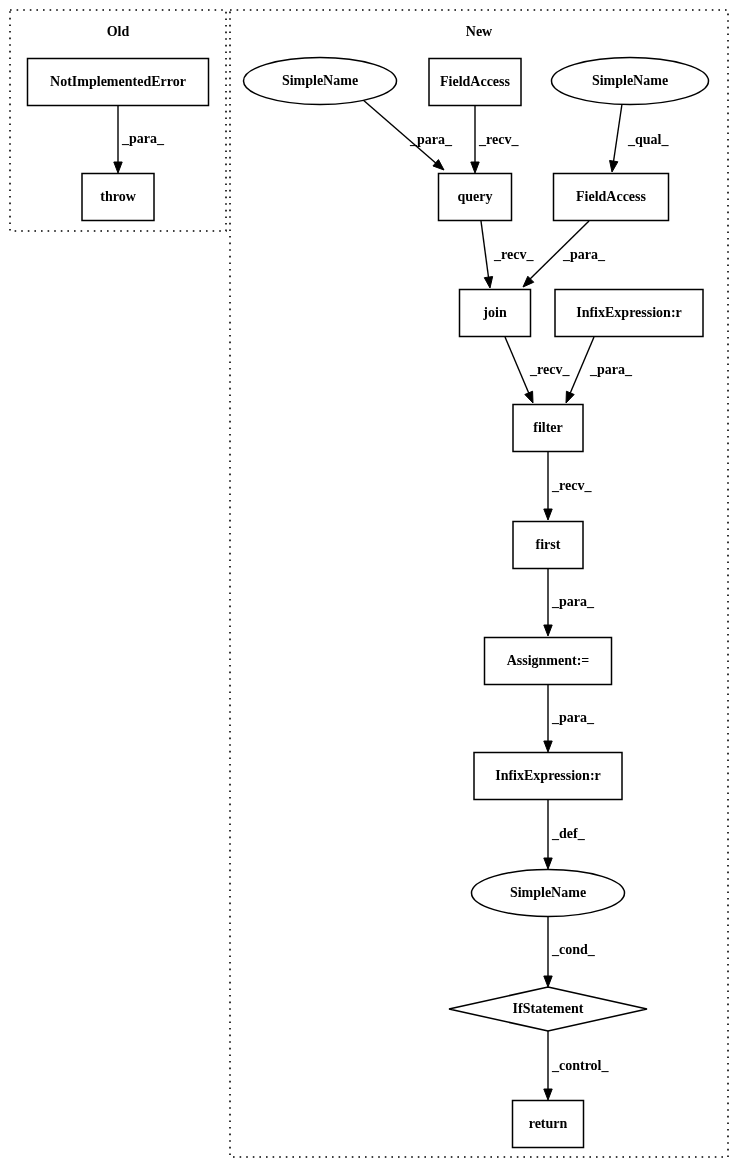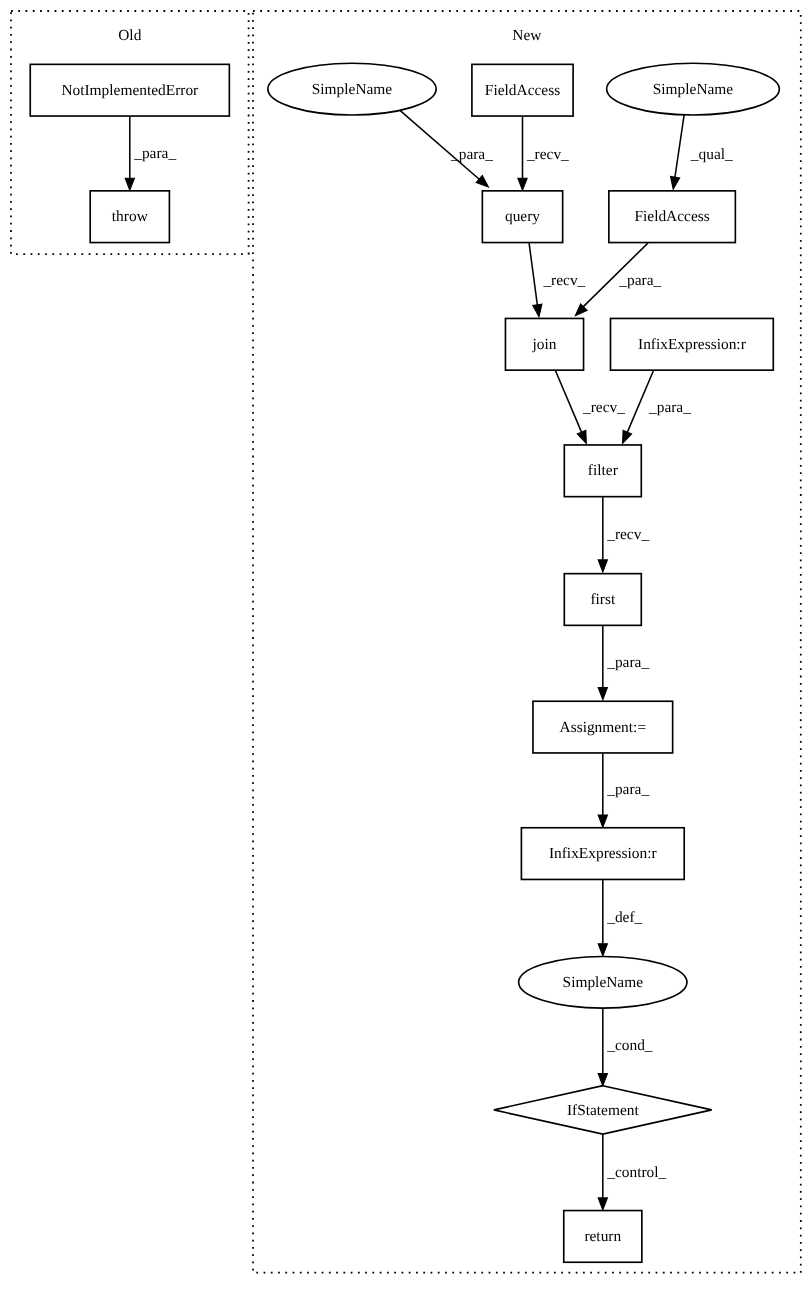--- a/index.html
+++ b/index.html
@@ -10,20 +10,21 @@
   body {
     width: 736px;
     height: 1176px;
     font-family: "Liberation Serif", "DejaVu Serif", serif;
     overflow: hidden;
   }
   #graph-root {
     position: relative;
     width: 736px;
     height: 980px;
+    font-weight: bold;
   }
   svg#graph-svg {
     display: block;
     width: 736px;
     height: 1176px;
   }
   .cluster-box {
     fill: none;
     stroke: #000000;
     stroke-width: 1.6;

